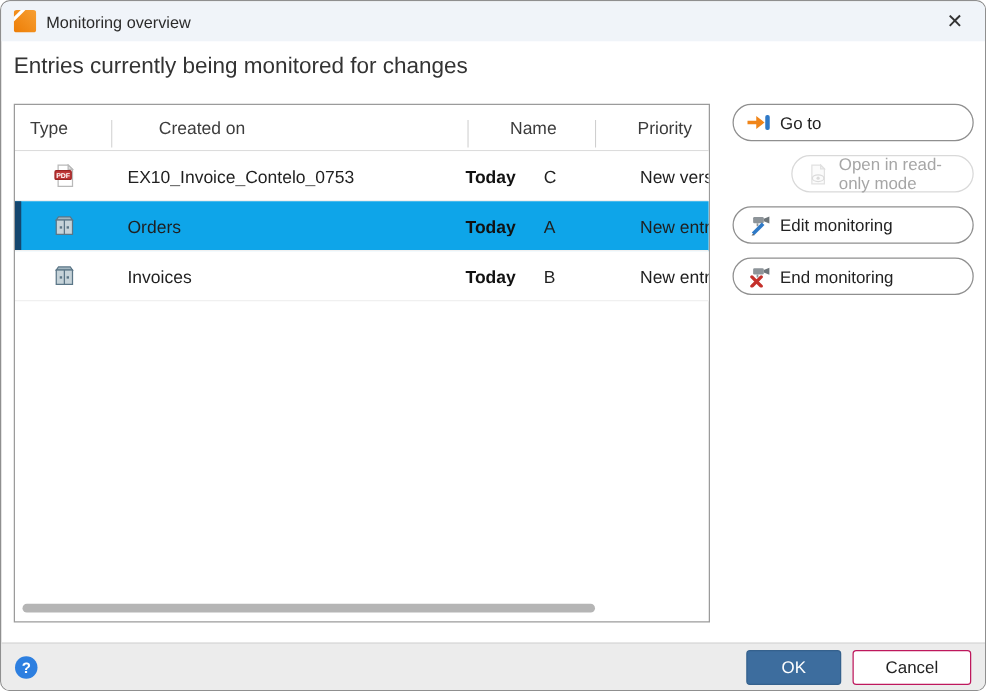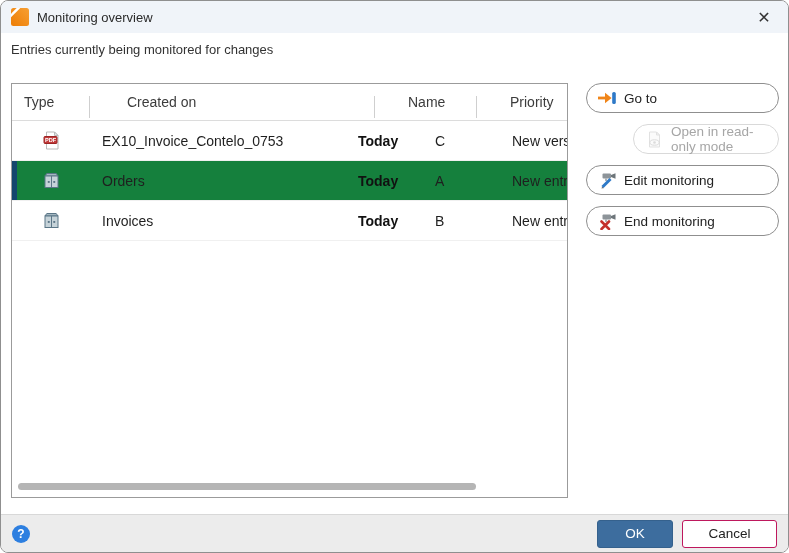--- a/index.html
+++ b/index.html
@@ -6,36 +6,36 @@
   *{box-sizing:border-box;}
   body{width:789px;height:553px;font-family:"Liberation Sans",sans-serif;}
   .dialog{position:relative;width:789px;height:553px;border:1px solid #8f8f8f;border-radius:8px;overflow:hidden;background:#fff;}
 
   
   .titlebar{position:absolute;top:0;left:0;right:0;height:32px;background:#f0f4f9;display:flex;align-items:center;padding:0 10px;}
   .titlebar .logo{width:18px;height:18px;margin-right:8px;flex:0 0 auto;}
   .titlebar .title{font-size:13px;color:#2b2b2b;}
   .close-btn{margin-left:auto;width:28px;height:28px;display:flex;align-items:center;justify-content:center;font-size:16px;color:#333;cursor:pointer;}
 
-  .subtitle{position:absolute;top:41px;left:10px;font-size:13px;color:#333;}
+  .subtitle{position:absolute;top:41px;left:10px;font-size:18px;color:#333;}
 
   
   .table{position:absolute;left:10px;top:82px;width:557px;height:415px;border:1px solid #9b9b9b;background:#fff;overflow:hidden;}
   .thead{display:grid;grid-template-columns:78px 260px 77px 77px 1fr;height:37px;border-bottom:1px solid #dcdcdc;align-items:center;gap:25px;}
   .th{font-size:14px;color:#3c3c3c;padding-left:8px;position:relative;height:100%;display:flex;align-items:center;white-space:nowrap;overflow:hidden;}
   .th:first-child{padding-left:12px;}
   .th:nth-child(2){padding-left:12px;}
   .th:not(:last-child)::after{content:"";position:absolute;right:0;bottom:2px;height:22px;width:1px;background:#cfcfcf;}
   .row{display:grid;grid-template-columns:78px 260px 77px 77px 1fr;height:40px;align-items:center;border-bottom:1px solid #f0f0f0;position:relative;cursor:default;background:#fff;}
-  .row.selected{background:#15803d;}
+  .row.selected{background:#0ea5e9;}
   .row.selected::before{content:"";position:absolute;left:0;top:0;bottom:0;width:5px;background:#14466e;}
   .cell{font-size:14px;color:#1f1f1f;padding-left:8px;white-space:nowrap;overflow:hidden;}
   .c-type{display:flex;justify-content:center;padding-left:0;}
   .c-name{padding-left:12px;}
-  .c-created{font-weight:bold;color:#111;}
+  .c-created{font-weight:bold;color:#111;text-align:center;}
   .hscroll{position:absolute;left:6px;bottom:7px;width:458px;height:7px;border-radius:4px;background:#b5b5b5;}
 
   
   .actions{position:absolute;left:585px;top:82px;width:193px;display:flex;flex-direction:column;gap:11px;}
   .action-btn{height:30px;background:#fff;border:1px solid #8f8f8f;border-radius:15px;display:flex;align-items:center;padding:0 10px;font-size:13.5px;color:#222;cursor:pointer;gap:7px;}
   .action-btn .icon-slot{display:flex;align-items:center;justify-content:center;width:20px;flex:0 0 auto;}
   .action-btn.disabled{border-color:#d9d9d9;color:#a6a6a6;cursor:default;margin-left:47px;}
   .action-btn.disabled svg{opacity:.45;filter:grayscale(1);}
 
   

